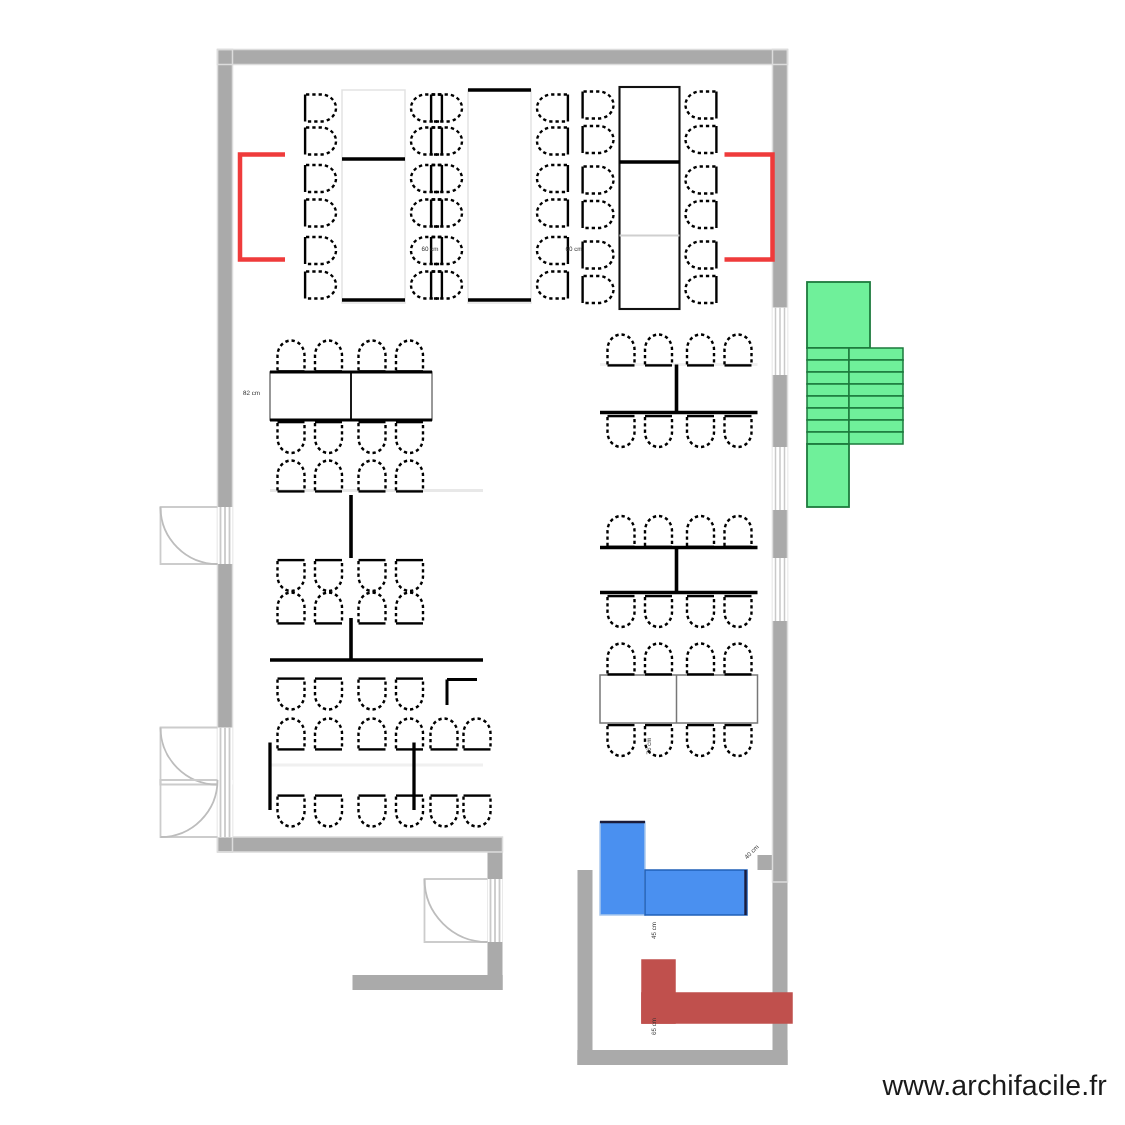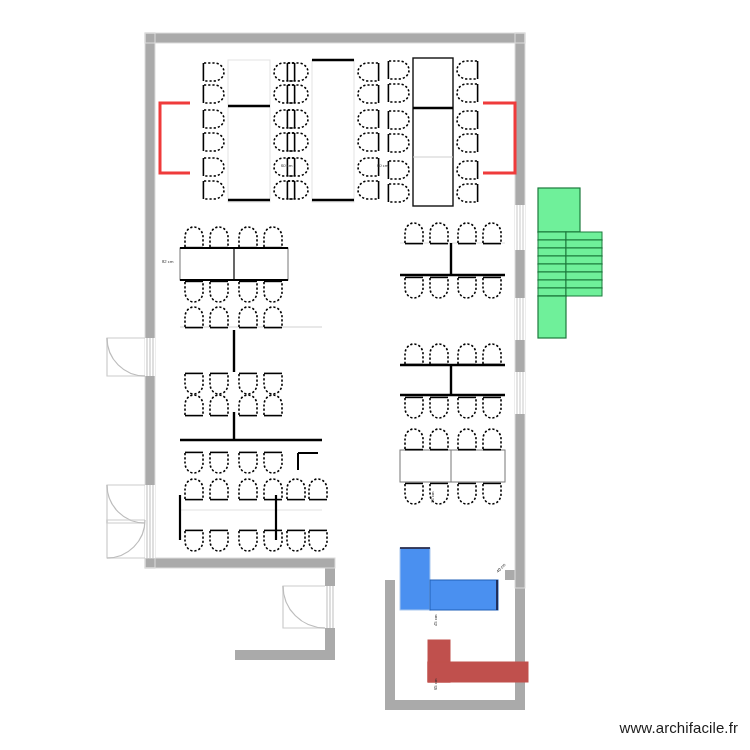--- a/index.html
+++ b/index.html
@@ -22,21 +22,21 @@
   }
   #plan-svg {
     position: absolute;
     left: 0; top: 0;
     display: block;
   }
   .footer-url {
     position: absolute;
     right: 12px;
     bottom: 14px;
-    font-size: 15px;
+    font-size: 19px;
     color: #1a1a1a;
     font-family: "Liberation Sans", sans-serif;
     letter-spacing: 0.1px;
     white-space: nowrap;
   }
 </style>
 </head>
 <body>
 
 <div id="plan-root">

